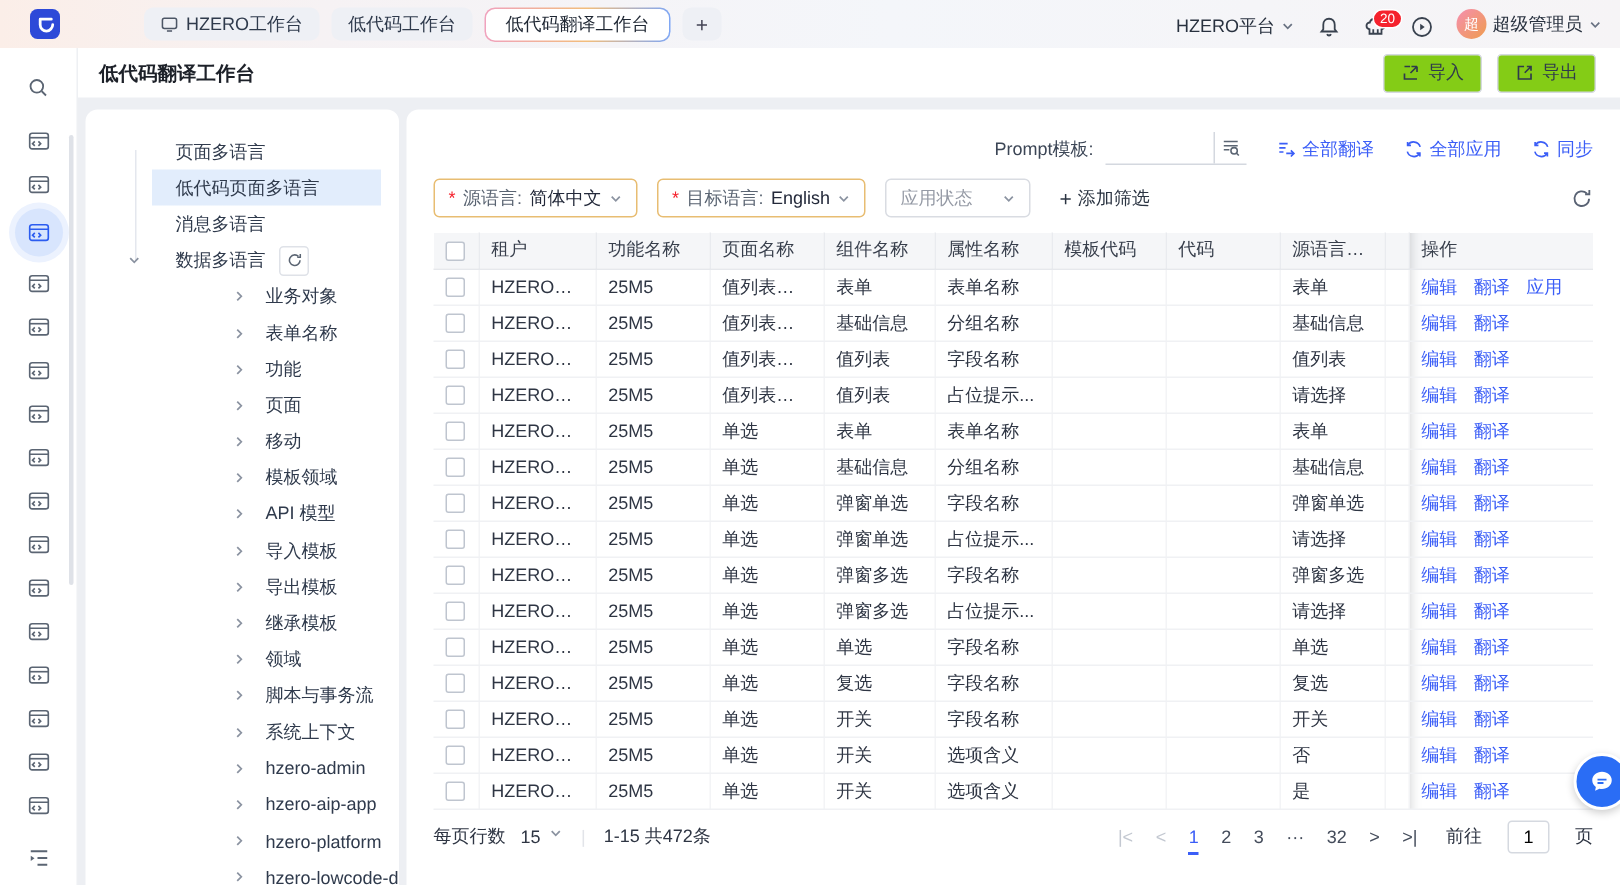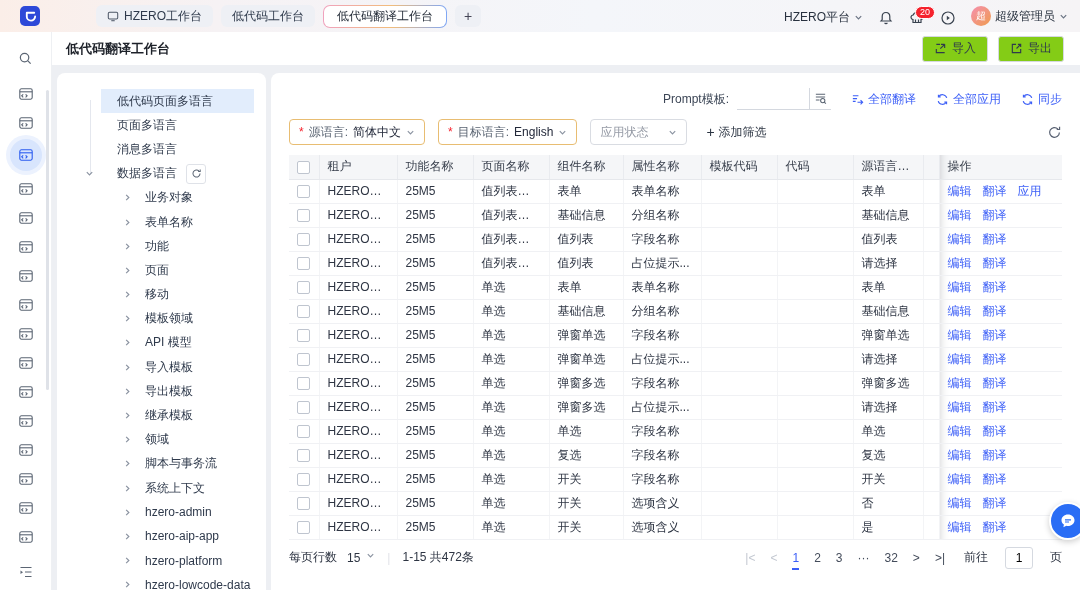--- a/index.html
+++ b/index.html
@@ -40,21 +40,21 @@
   .btn { height:26px; display:flex; align-items:center; gap:5px; padding:0 11px; background:#84cc16;
          border:1px solid #d5d9e0; border-radius:3px; color:#2f3a4c; cursor:default; }
 
   
   .content { flex:1; display:flex; background:#edeff3; min-height:0; }
   .menu-panel { width:209px; flex:0 0 209px; background:#fff; margin:8px 0 0 5px; border-radius:8px 8px 0 0; position:relative; overflow:hidden; padding-top:16px; }
   .tree-line { position:absolute; left:33px; top:27px; height:74px; border-left:1px solid #e4e7ee; }
   .menu-item { position:relative; height:24.2px; display:flex; align-items:center; color:#2f3a4c; cursor:default; white-space:nowrap; }
   .menu-item .lbl { position:relative; z-index:1; }
   .menu-item.l0 { padding-left:60px; }
-  .menu-item.l1 { padding-left:88px; }
+  .menu-item.l1 { padding-left:88px;margin-left:32px; }
   .menu-item.selected { background:linear-gradient(to right,transparent 44px,#e2edfc 44px,#e2edfc calc(100% - 12px),transparent calc(100% - 12px)); }
   .menu-chev { position:absolute; color:#8b93a1; display:flex; }
   .menu-chev.down { left:28px; }
   .menu-chev.rightc { left:66px; }
   .mini-btn { width:20px; height:20px; margin-left:9px; border:1px solid #dfe2e8; border-radius:3px; background:#fff;
               display:flex; align-items:center; justify-content:center; color:#5b6573; }
 
   .main-panel { flex:1; background:#fff; margin:8px 0 0 5px; border-radius:8px 0 0 0; min-width:0; padding:12px 18px 0; position:relative; }
   .toolbar { height:28px; display:flex; align-items:center; justify-content:flex-end; gap:20px; }
   .prompt-group { display:flex; align-items:center; gap:8px; color:#3c4656; }
@@ -334,25 +334,25 @@
             <span>导出</span>
           </div>
         </div>
       </div>
 
       <div class="content">
 
         <div class="menu-panel">
           <div class="tree-line"></div>
           <div id="menu-list">
+              <div class="menu-item l0">
+                <span class="lbl">页面多语言</span>
+              </div>
               <div class="menu-item l0 selected">
                 <span class="lbl">低代码页面多语言</span>
-              </div>
-              <div class="menu-item l0">
-                <span class="lbl">页面多语言</span>
               </div>
               <div class="menu-item l0">
                 <span class="lbl">消息多语言</span>
               </div>
               <div class="menu-item l0">
                 <span class="menu-chev down">
                   <svg width="9" height="9" viewBox="0 0 10 10">
                     <path d="M2 3.5l3 3 3-3" fill="none" stroke="currentColor" stroke-width="1.3"></path>
                   </svg>
                 </span>

